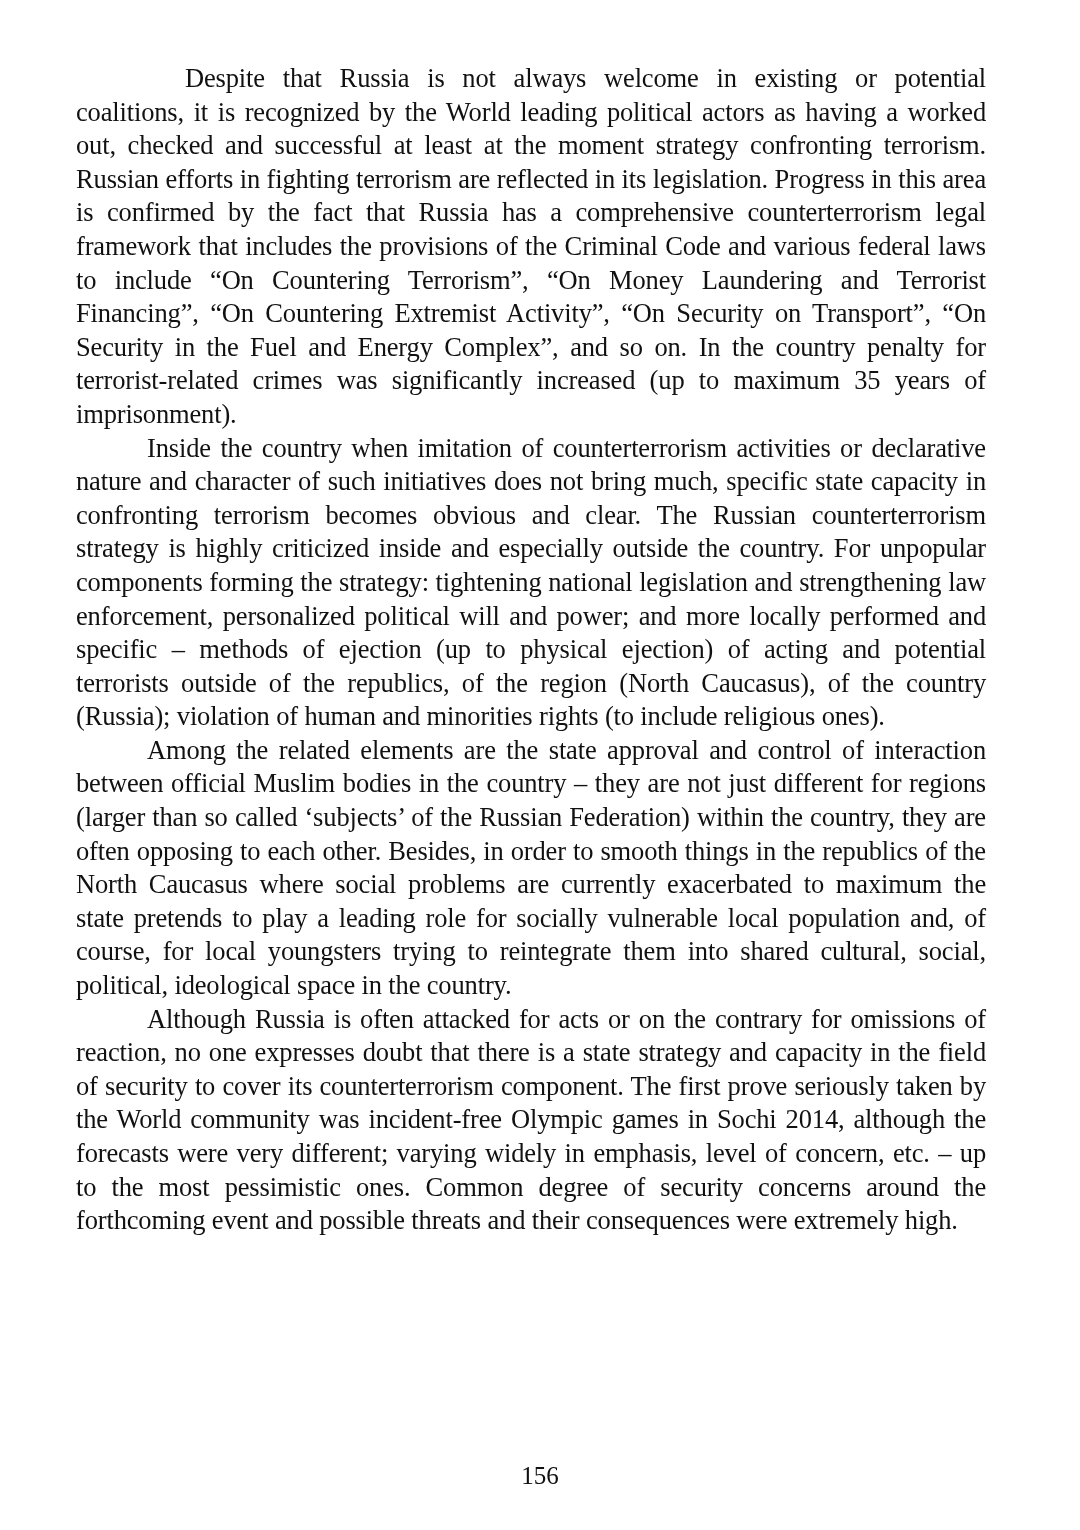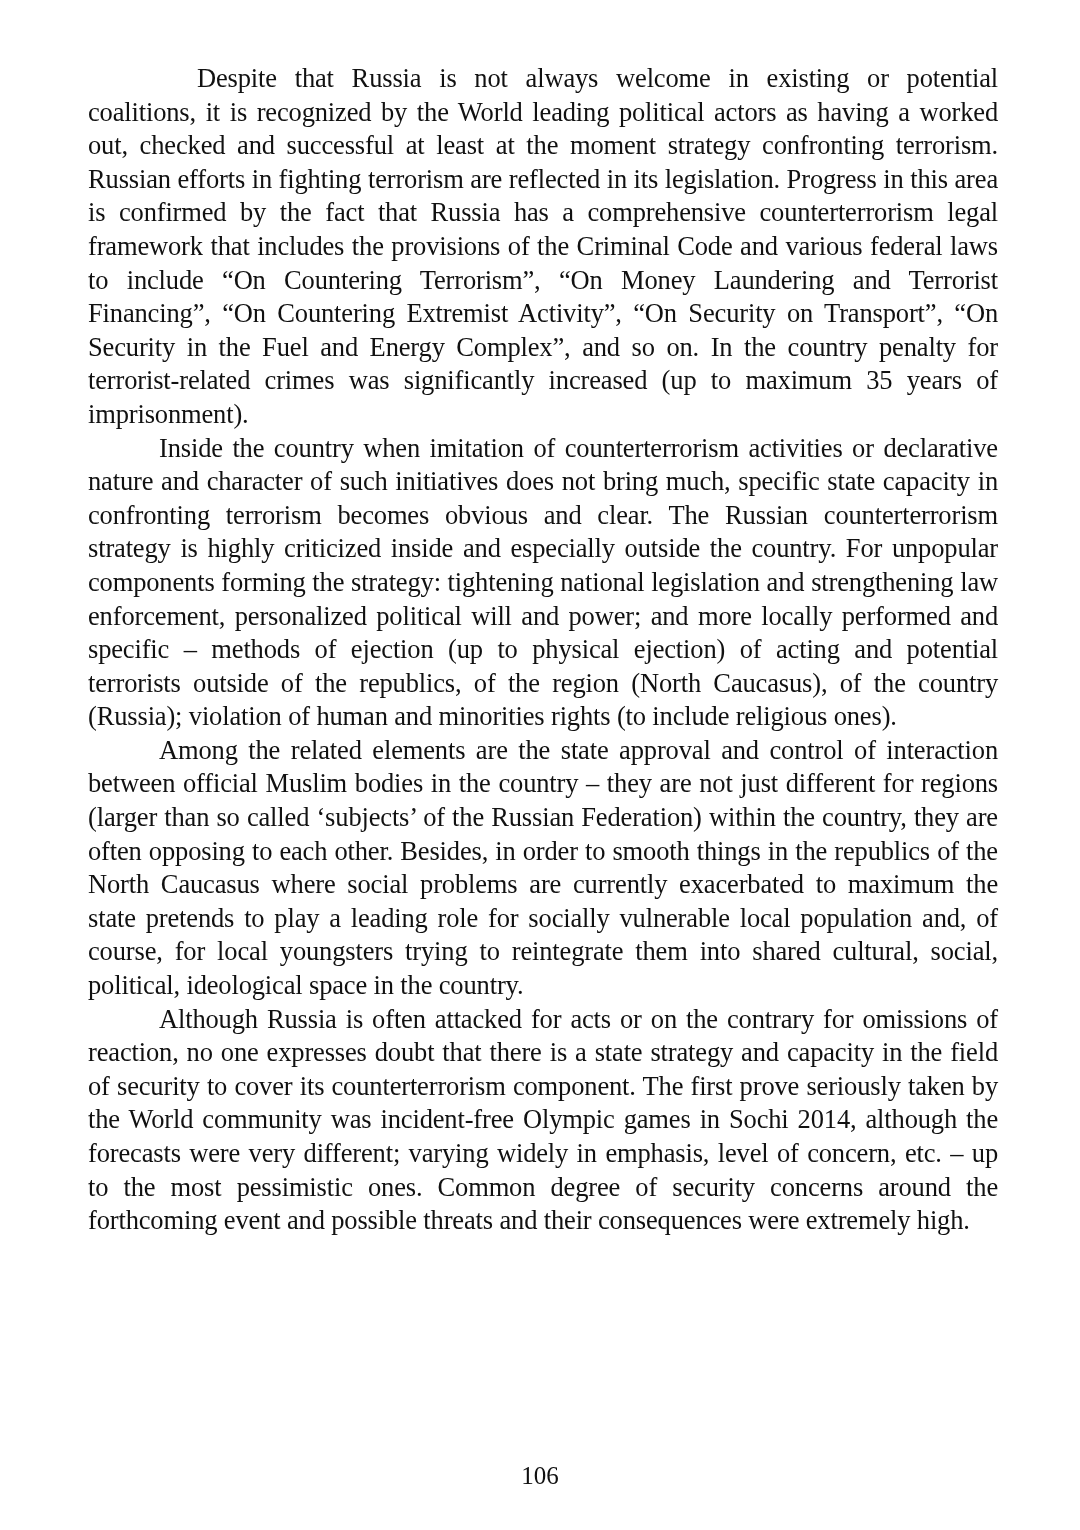--- a/index.html
+++ b/index.html
@@ -8,21 +8,21 @@
       background: #ffffff;
     }
     body {
       width: 1080px;
       height: 1530px;
       position: relative;
       overflow: hidden;
     }
     .page {
       position: absolute;
-      left: 88px;
+      left: 76px;
       top: 62px;
       width: 910px;
       font-family: "Liberation Serif", serif;
       font-size: 26.5px;
       line-height: 33.6px;
       color: #111111;
     }
     .para {
       margin: 0;
       text-align: justify;
@@ -47,13 +47,13 @@
 </head>
 <body>
 
 <div class="page">
   <p class="para first">Despite that Russia is not always welcome in existing or potential coalitions, it is recognized by the World leading political actors as having a worked out, checked and successful at least at the moment strategy confronting terrorism. Russian efforts in fighting terrorism are reflected in its legislation. Progress in this area is confirmed by the fact that Russia has a comprehensive counterterrorism legal framework that includes the provisions of the Criminal Code and various federal laws to include “On Countering Terrorism”, “On Money Laundering and Terrorist Financing”, “On Countering Extremist Activity”, “On Security on Transport”, “On Security in the Fuel and Energy Complex”, and so on. In the country penalty for terrorist-related crimes was significantly increased (up to maximum 35 years of imprisonment).</p>
   <p class="para">Inside the country when imitation of counterterrorism activities or declarative nature and character of such initiatives does not bring much, specific state capacity in confronting terrorism becomes obvious and clear. The Russian counterterrorism strategy is highly criticized inside and especially outside the country. For unpopular components forming the strategy: tightening national legislation and strengthening law enforcement, personalized political will and power; and more locally performed and specific – methods of ejection (up to physical ejection) of acting and potential terrorists outside of the republics, of the region (North Caucasus), of the country (Russia); violation of human and minorities rights (to include religious ones).</p>
   <p class="para">Among the related elements are the state approval and control of interaction between official Muslim bodies in the country – they are not just different for regions (larger than so called ‘subjects’ of the Russian Federation) within the country, they are often opposing to each other. Besides, in order to smooth things in the republics of the North Caucasus where social problems are currently exacerbated to maximum the state pretends to play a leading role for socially vulnerable local population and, of course, for local youngsters trying to reintegrate them into shared cultural, social, political, ideological space in the country.</p>
   <p class="para">Although Russia is often attacked for acts or on the contrary for omissions of reaction, no one expresses doubt that there is a state strategy and capacity in the field of security to cover its counterterrorism component. The first prove seriously taken by the World community was incident-free Olympic games in Sochi 2014, although the forecasts were very different; varying widely in emphasis, level of concern, etc. – up to the most pessimistic ones. Common degree of security concerns around the forthcoming event and possible threats and their consequences were extremely high.</p>
 </div>
 
-<div class="page-number">106</div>
+<div class="page-number">156</div>
 
 </body></html>

